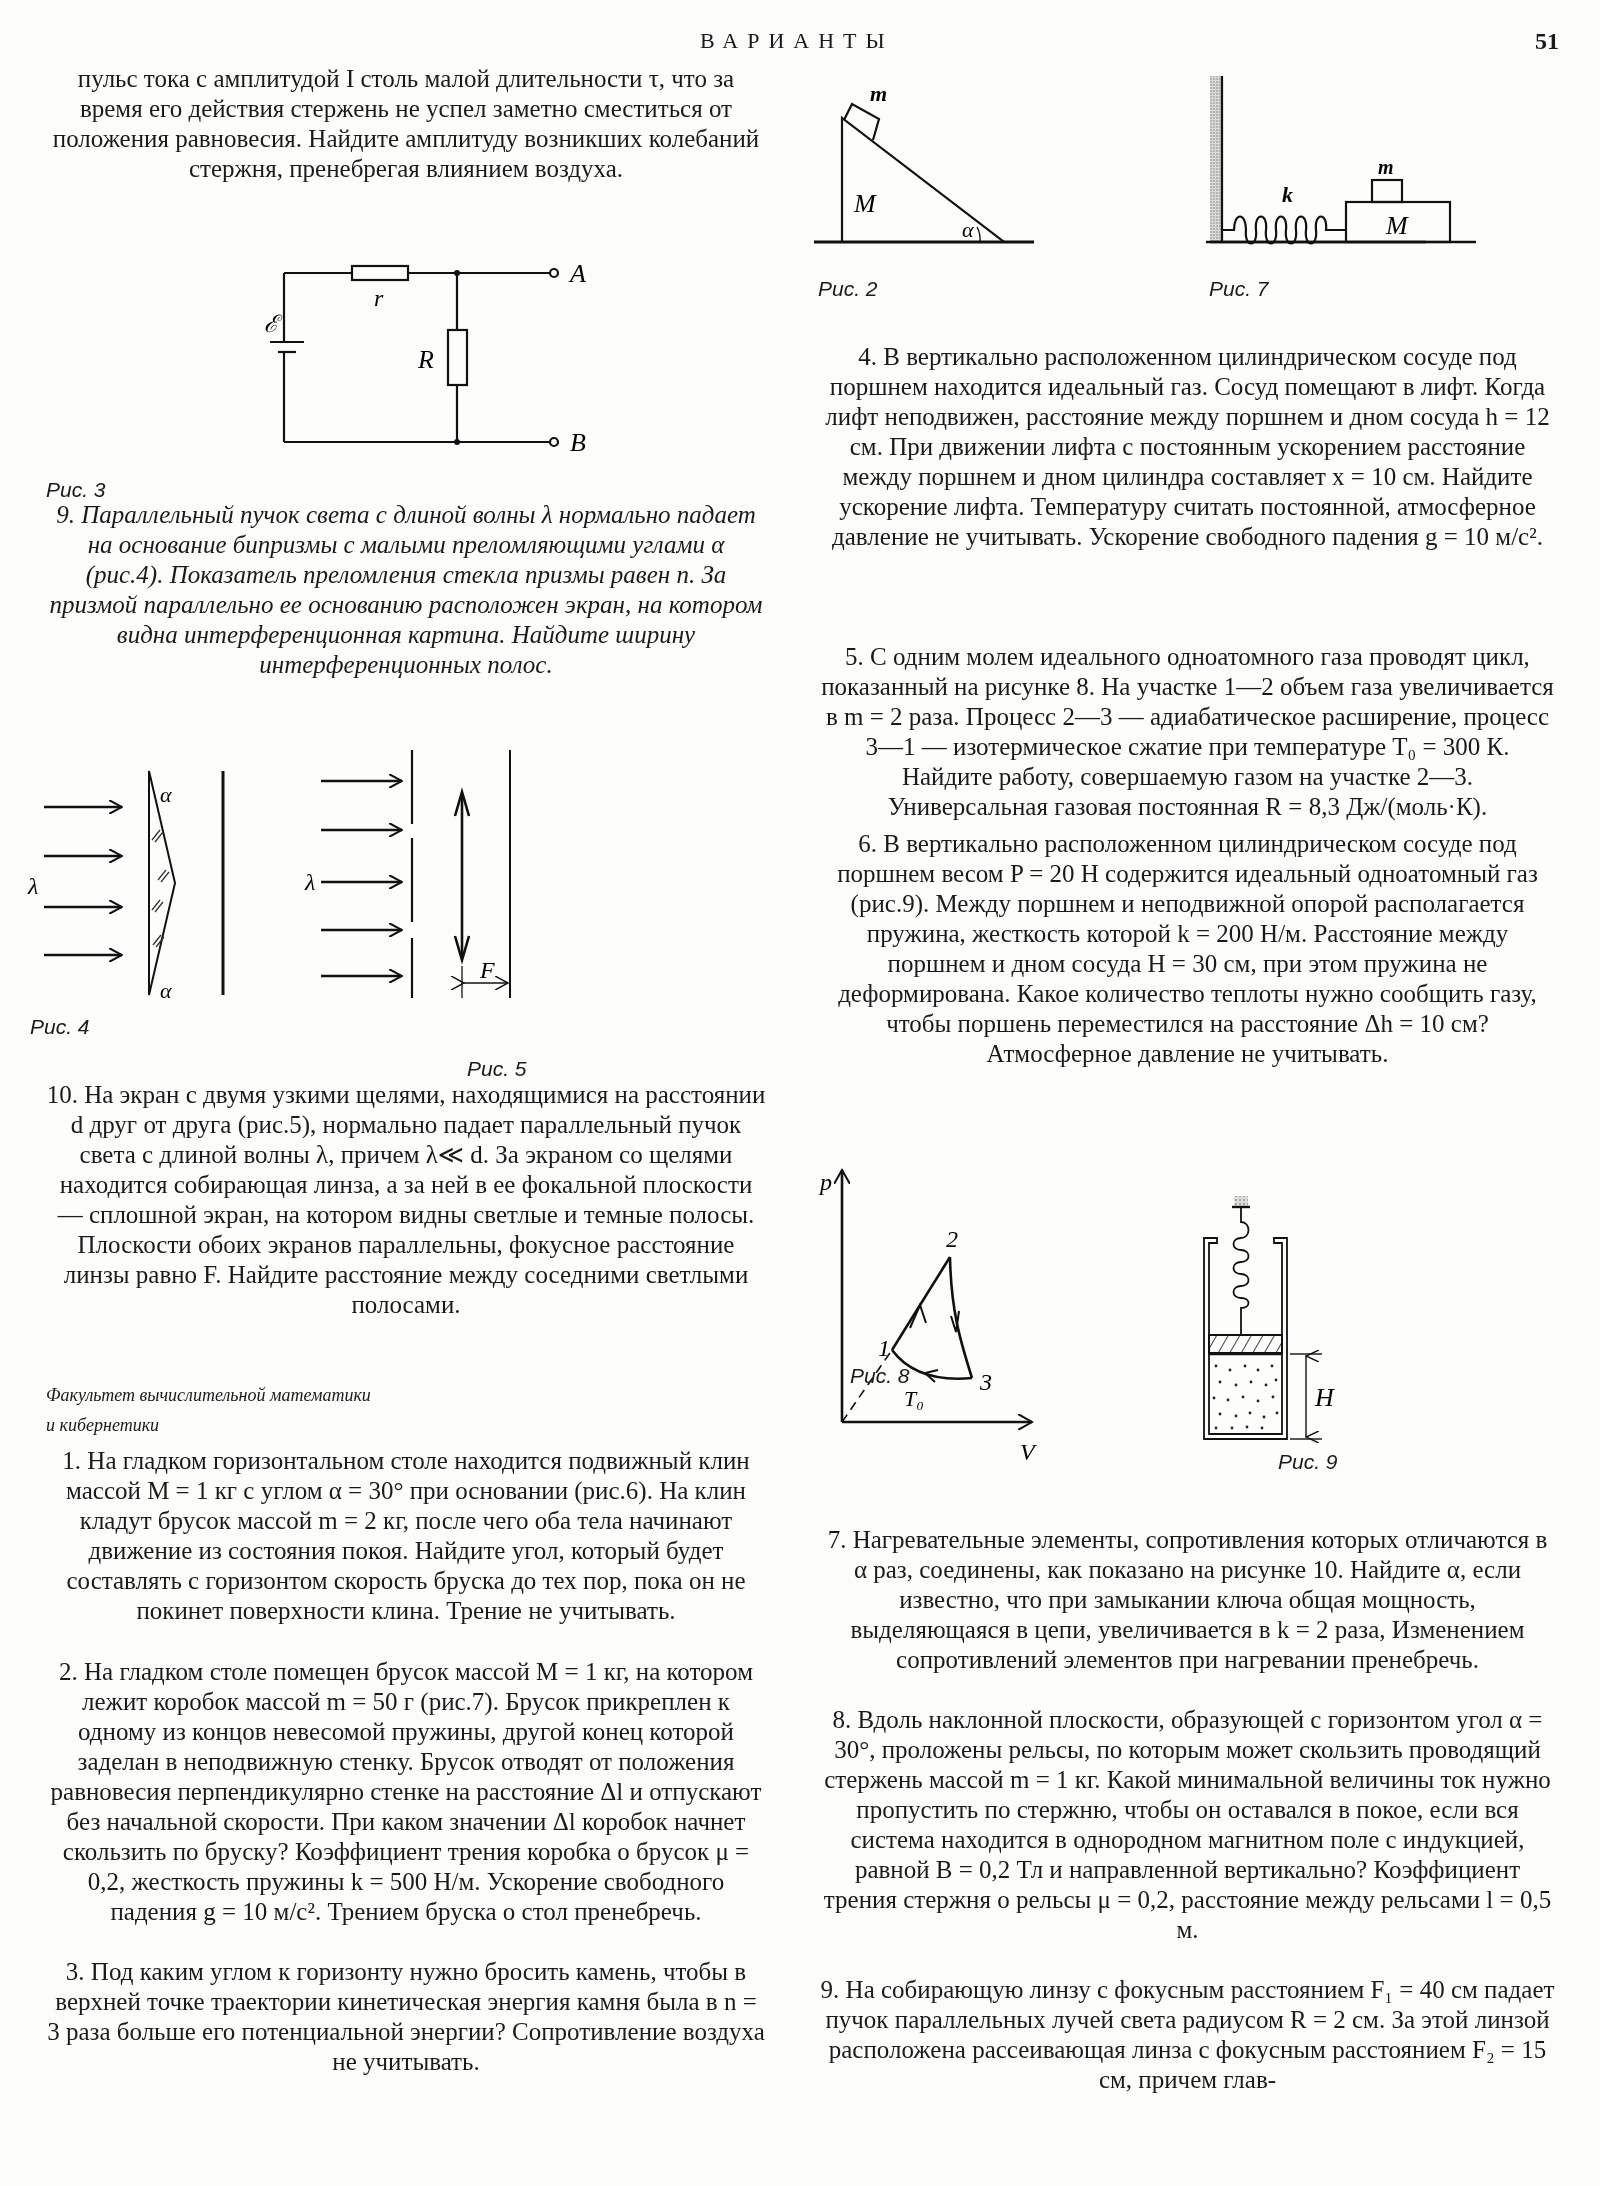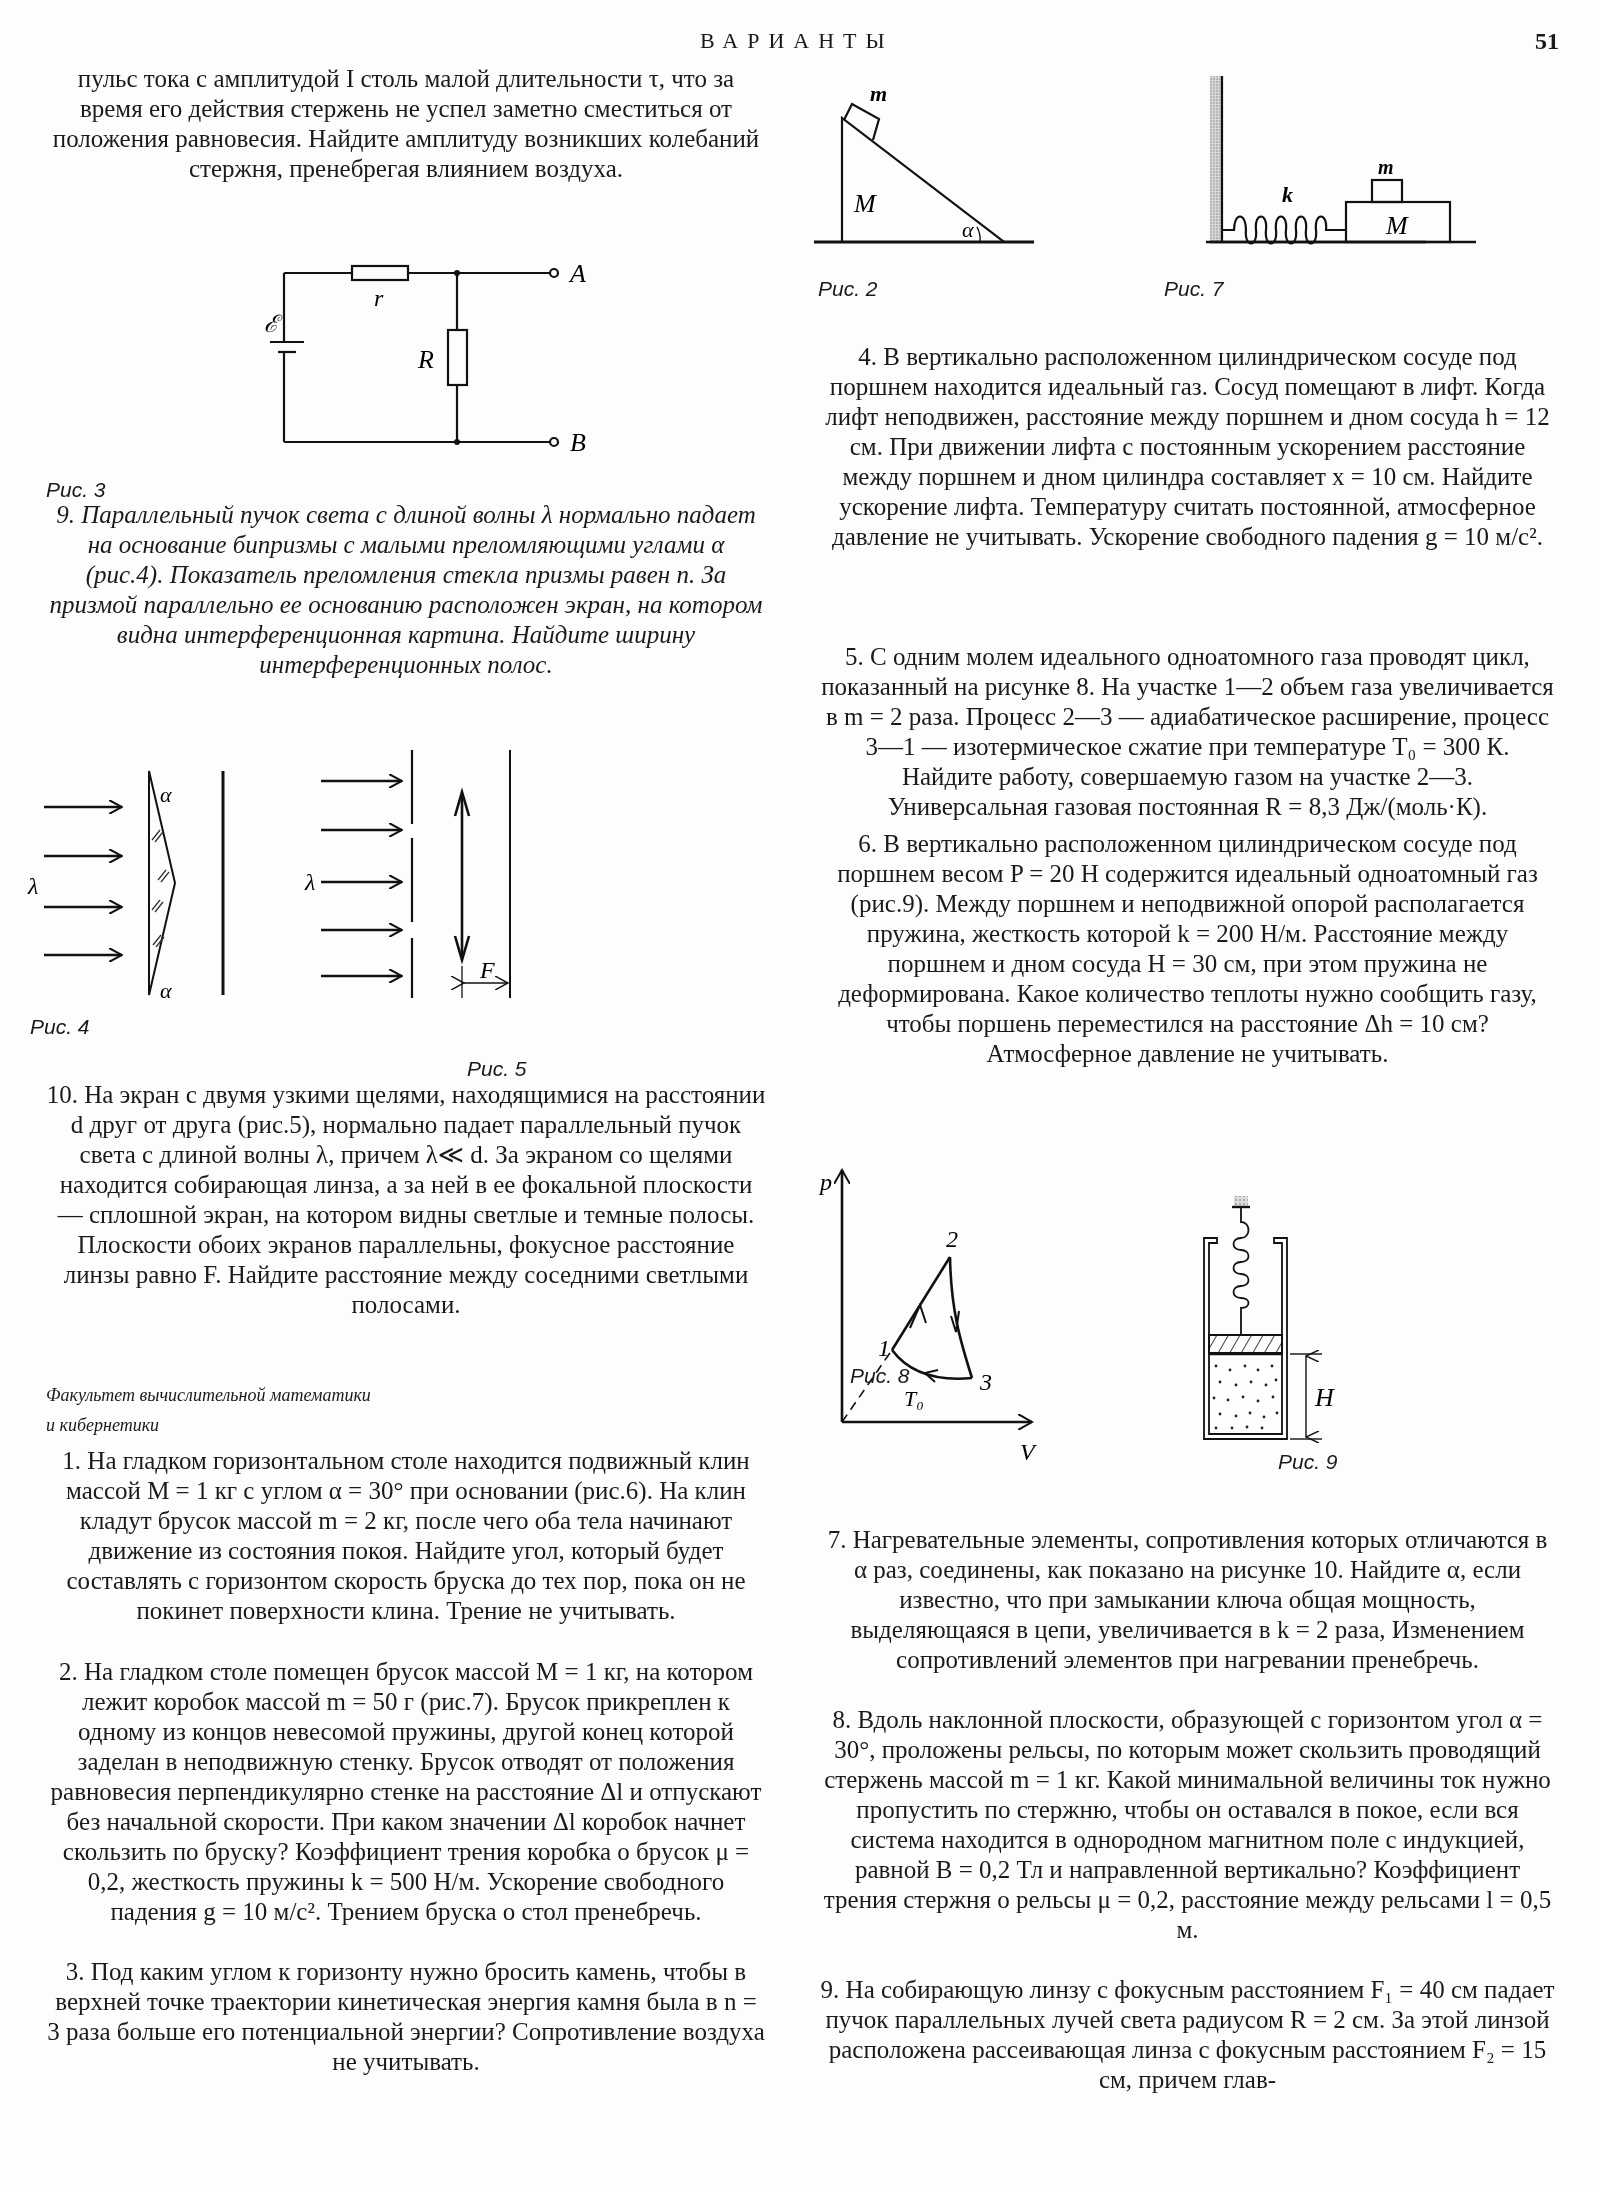--- a/index.html
+++ b/index.html
@@ -153,21 +153,21 @@
   <g stroke="#111" stroke-width="2.2" fill="none">
     <line x1="0" y1="170" x2="270" y2="170" stroke-width="2.6"></line>
     <path d="M16,158 L28,158 C28,140 40,140 40,158 C38,176 52,176 50,158 C48,140 62,140 60,158 C58,176 72,176 70,158 C68,140 82,140 80,158 C78,176 92,176 90,158 C88,140 102,140 100,158 C98,176 112,176 110,158 C108,140 122,140 120,158 L140,158"></path>
     <rect x="140" y="130" width="104" height="40"></rect>
     <rect x="166" y="108" width="30" height="22"></rect>
   </g>
   <text x="76" y="130" font-size="22" font-weight="bold">k</text>
   <text x="172" y="102" font-size="20" font-weight="bold">m</text>
   <text x="180" y="162" font-size="26">M</text>
 </svg>
-<div class="caption" style="left:1164px; top:277px;">Рис. 7</div>
+<div class="caption" style="left:1209px; top:277px;">Рис. 7</div>
 
 <div class="para col-right" style="top:342px;">4. В вертикально расположенном цилиндрическом сосуде под поршнем находится идеальный газ. Сосуд помещают в лифт. Когда лифт неподвижен, расстояние между поршнем и дном сосуда h = 12 см. При движении лифта с постоянным ускорением расстояние между поршнем и дном цилиндра составляет x = 10 см. Найдите ускорение лифта. Температуру считать постоянной, атмосферное давление не учитывать. Ускорение свободного падения g = 10 м/с².</div>
 <div class="para col-right" style="top:642px;">5. С одним молем идеального одноатомного газа проводят цикл, показанный на рисунке 8. На участке 1—2 объем газа увеличивается в m = 2 раза. Процесс 2—3 — адиабатическое расширение, процесс 3—1 — изотермическое сжатие при температуре T₀ = 300 К. Найдите работу, совершаемую газом на участке 2—3. Универсальная газовая постоянная R = 8,3 Дж/(моль·К).</div>
 <div class="para col-right" style="top:829px;">6. В вертикально расположенном цилиндрическом сосуде под поршнем весом P = 20 Н содержится идеальный одноатомный газ (рис.9). Между поршнем и неподвижной опорой располагается пружина, жесткость которой k = 200 Н/м. Расстояние между поршнем и дном сосуда H = 30 см, при этом пружина не деформирована. Какое количество теплоты нужно сообщить газу, чтобы поршень переместился на расстояние Δh = 10 см? Атмосферное давление не учитывать.</div>
 
 <svg class="fig" style="left:810px; top:1160px;" width="260" height="300" viewBox="0 0 260 300">
   <defs>
     <marker id="axarr" markerWidth="16" markerHeight="16" refX="14" refY="8" orient="auto" markerUnits="userSpaceOnUse">
       <path d="M0,0 L14,8 L0,16" fill="none" stroke="#111" stroke-width="2"></path>
     </marker>

